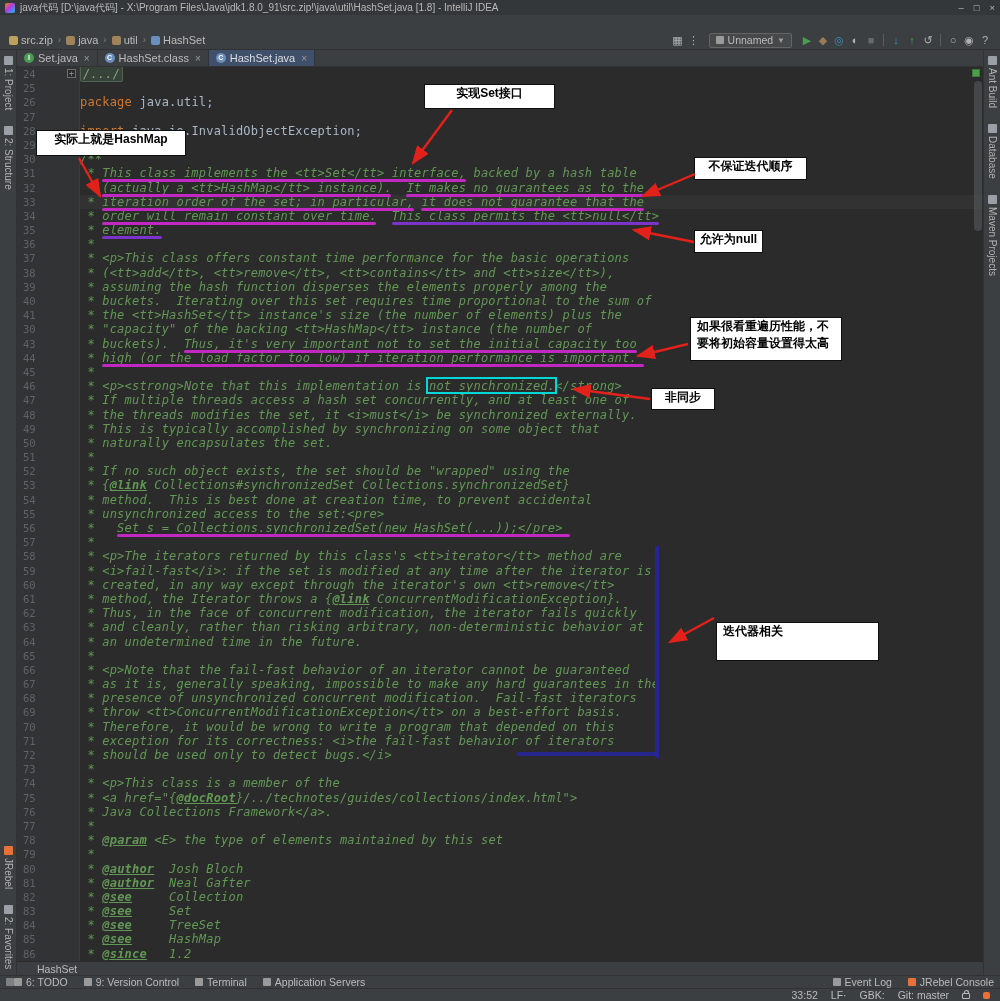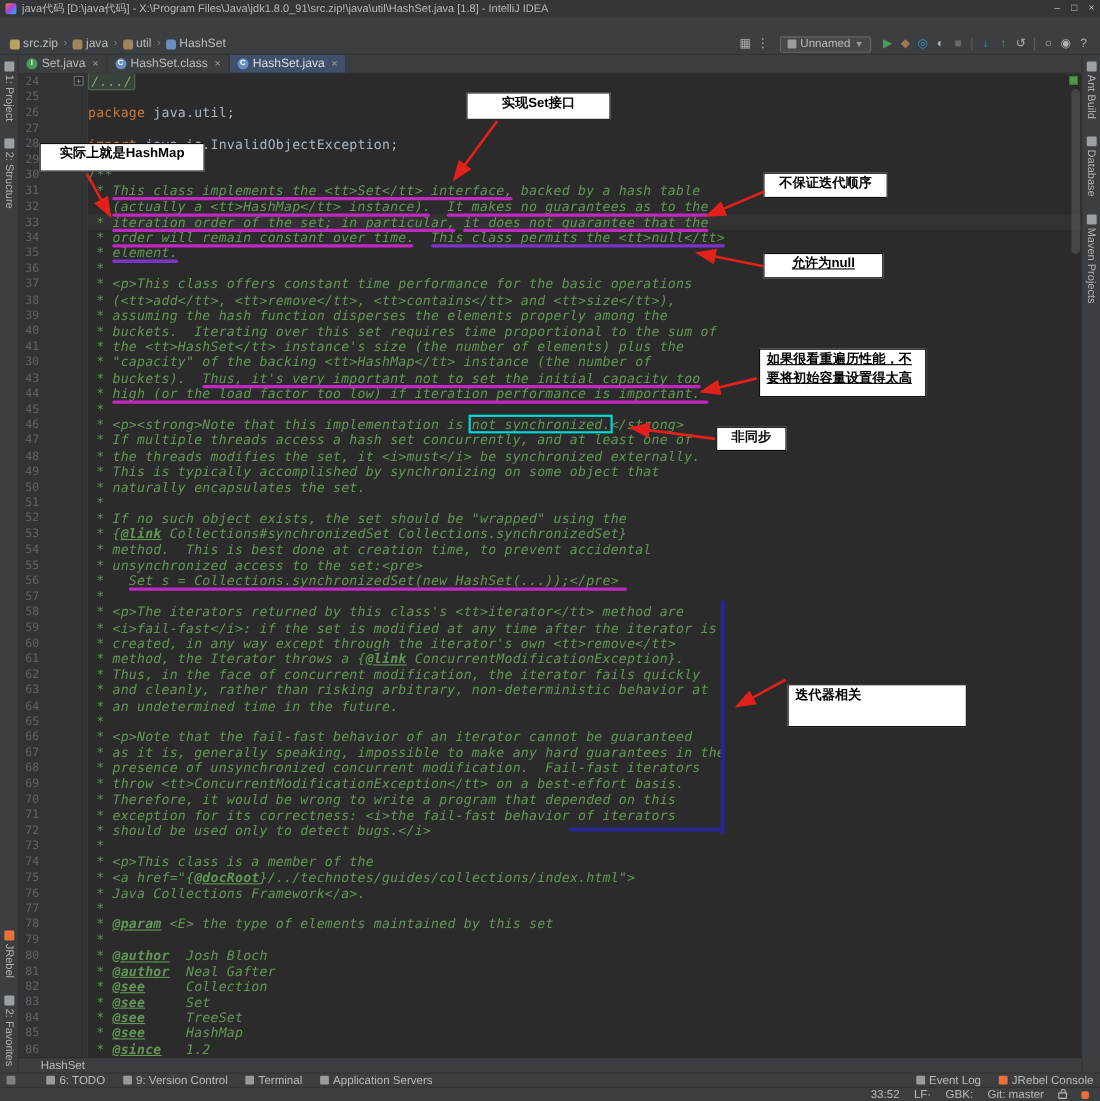--- a/index.html
+++ b/index.html
@@ -88,21 +88,21 @@
     z-index:40}
   .callout.center{align-items:center;text-align:center}
   .callout.left{align-items:flex-start;padding-left:6px;text-align:left}
   svg.arrows{position:absolute;left:0;top:0;width:1000px;height:1001px;z-index:35;pointer-events:none}
 
   
   .bcrumbbar{position:absolute;left:17px;right:17px;top:961px;height:14px;background:#3c3f41;
     color:#bbbbbb;font-size:10.5px;display:flex;align-items:center;padding-left:20px;
     border-top:1px solid #2b2b2b}
   .twbar{position:absolute;left:0;right:0;top:975px;height:13px;background:#3c3f41;
-    display:flex;align-items:center;font-size:10.5px;color:#bbbbbb;padding:0 6px;gap:28px;
+    display:flex;align-items:center;font-size:10.5px;color:#bbbbbb;padding:0 6px;gap:0;
     border-top:1px solid #323232}
   .tw-item{display:flex;align-items:center;gap:4px}
   .tw-right{margin-left:auto;display:flex;gap:16px}
   .mini{width:8px;height:8px;background:#9a9a9a;border-radius:1px;flex:0 0 auto}
   .statusbar{position:absolute;left:0;right:0;top:988px;height:13px;background:#3c3f41;
     display:flex;align-items:center;padding:0 10px;font-size:10.5px;color:#bbbbbb;
     border-top:1px solid #323232}
   .sb-right{margin-left:auto;display:flex;gap:13px;align-items:center}
   .lock{width:8px;height:6px;border:1px solid #bbb;border-radius:1px;position:relative;top:1px}
   .lock:before{content:"";position:absolute;top:-4px;left:1px;width:3px;height:3px;
@@ -401,24 +401,24 @@
       <div class="brk" style="left: 517px; top: 752px; width: 142px; height: 4px;"></div>
       <div class="callout center" style="left: 424px; top: 84px; width: 131px; height: 25px;">
         <div>实现Set接口</div>
       </div>
       <div class="callout center" style="left: 36px; top: 130px; width: 150px; height: 26px;">
         <div>实际上就是HashMap</div>
       </div>
       <div class="callout center" style="left: 694px; top: 157px; width: 113px; height: 23px;">
         <div>不保证迭代顺序</div>
       </div>
-      <div class="callout center" style="left: 694px; top: 230px; width: 109px; height: 23px; text-decoration: underline;">
+      <div class="callout center" style="left: 694px; top: 230px; width: 69px; height: 23px;">
         <div>允许为null</div>
       </div>
-      <div class="callout left" style="left: 690px; top: 317px; width: 152px; height: 44px; text-decoration: underline;">
+      <div class="callout left" style="left: 690px; top: 317px; width: 152px; height: 44px;">
         <div>如果很看重遍历性能，不</div>
         <div>要将初始容量设置得太高</div>
       </div>
       <div class="callout center" style="left: 651px; top: 388px; width: 64px; height: 22px;">
         <div>非同步</div>
       </div>
       <div class="callout left" style="left: 716px; top: 590px; width: 163px; height: 39px; margin-top: 32px;">
         <div>迭代器相关</div>
       </div>
     </div>

